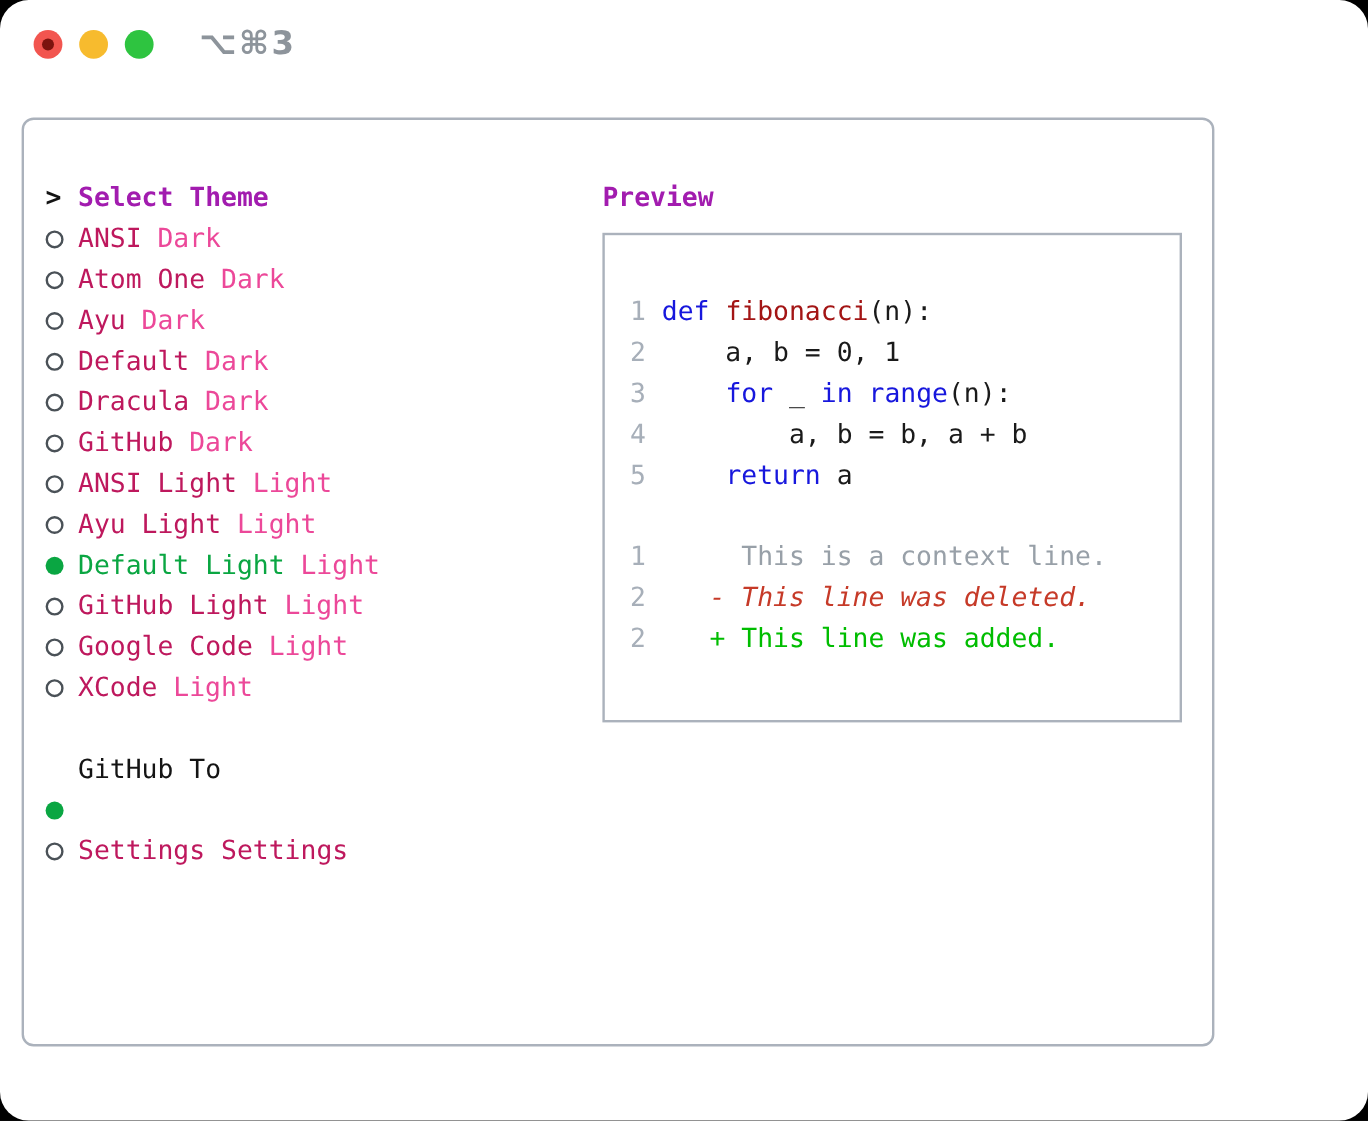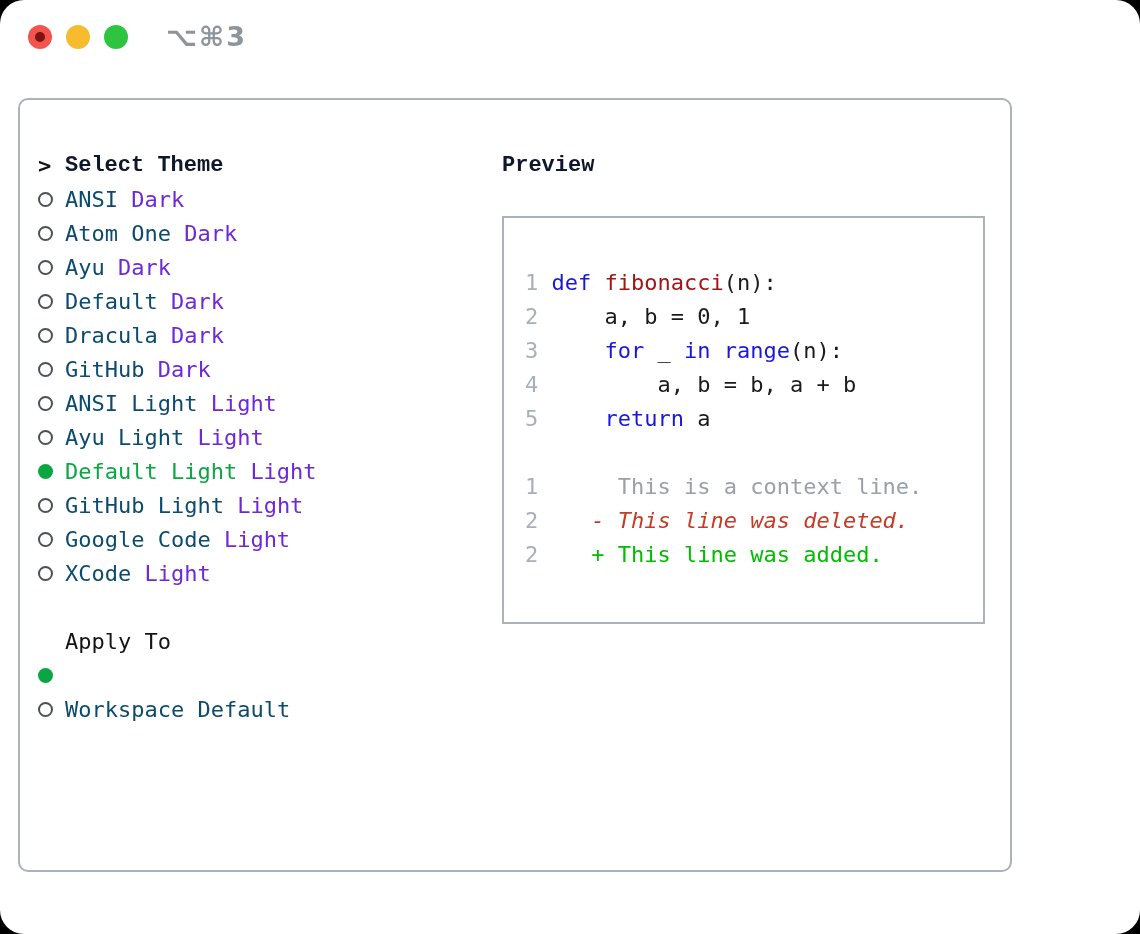--- a/index.html
+++ b/index.html
@@ -26,31 +26,31 @@
     border:2px solid #abb2bc;border-radius:10px;box-sizing:border-box;
     padding:48px 0 0 18px;display:flex;align-items:flex-start;background:#fff;
   }
   .left-col{width:464px;flex-shrink:0;}
   .right-col{flex:1;}
   .row{height:34px;display:flex;align-items:center;white-space:pre;font-size:22px;}
   .marker-cell{width:27px;display:flex;align-items:center;flex-shrink:0;}
   .caret{font-weight:bold;color:#141414;}
   .ring{width:11px;height:11px;border:2px solid #4a5157;border-radius:50%;}
   .dot{width:15px;height:15px;border-radius:50%;background:#0aa642;}
-  .hdr{font-weight:bold;color:#0f172a;font-family:Liberation Mono, monospace;}
+  .hdr{font-weight:bold;color:#a21caf;}
   .hdr-plain{color:#141414;}
-  .tname{color:#0c4a6e;}
+  .tname{color:#be185d;}
   .tname.sel{color:#0aa642;}
-  .variant{color:#6d28d9;margin-left:0.6em;}
+  .variant{color:#ec4899;margin-left:0.6em;}
   .help{
     margin-top:34px;width:30ch;font-size:22px;line-height:34px;color:#a7afb9;
   }
   
   .preview-box{
-    margin-top:34px;width:483px;height:408px;border:2px solid #abb2bc;
+    margin-top:12px;width:483px;height:408px;border:2px solid #abb2bc;
     box-sizing:border-box;padding:48px 8px 0 21px;background:#fff;
   }
   .cl{height:34px;line-height:34px;white-space:pre;font-size:22px;}
   .ln{color:#a7afb9;}
   .pl{color:#1a1a1a;}
   .kw{color:#1717dd;}
   .fn{color:#a31515;}
   .ctx{color:#98a0a8;}
   .del{color:#c63a28;font-style:italic;}
   .add{color:#00bd00;text-align:center;}
@@ -87,26 +87,26 @@
           <div class="row"><span class="marker-cell"><span class="ring"></span></span><span class="tname">ANSI Light</span><span class="variant">Light</span></div>
           <div class="row"><span class="marker-cell"><span class="ring"></span></span><span class="tname">Ayu Light</span><span class="variant">Light</span></div>
           <div class="row"><span class="marker-cell"><span class="dot"></span></span><span class="tname sel">Default Light</span><span class="variant">Light</span></div>
           <div class="row"><span class="marker-cell"><span class="ring"></span></span><span class="tname">GitHub Light</span><span class="variant">Light</span></div>
           <div class="row"><span class="marker-cell"><span class="ring"></span></span><span class="tname">Google Code</span><span class="variant">Light</span></div>
           <div class="row"><span class="marker-cell"><span class="ring"></span></span><span class="tname">XCode</span><span class="variant">Light</span></div>
         </div>
 
       <div class="row" style="margin-top:34px">
         <span class="marker-cell"></span>
-        <span class="hdr-plain">Apply To</span>
+        <span class="hdr-plain">GitHub To</span>
       </div>
 
       <div>
           <div class="row"><span class="marker-cell"><span class="dot"></span></span></div>
-          <div class="row"><span class="marker-cell"><span class="ring"></span></span><span class="tname">Workspace Default</span></div>
+          <div class="row"><span class="marker-cell"><span class="ring"></span></span><span class="tname">Settings Settings</span></div>
         </div>
 
     </div>
 
     <div class="right-col">
       <div class="row">
         <span class="hdr">Preview</span>
       </div>
       <div class="preview-box">
           <div class="cl"><span class="ln">1</span><span class="pl"> </span><span class="kw">def</span><span class="pl"> </span><span class="fn">fibonacci</span><span class="pl">(n):</span></div>

